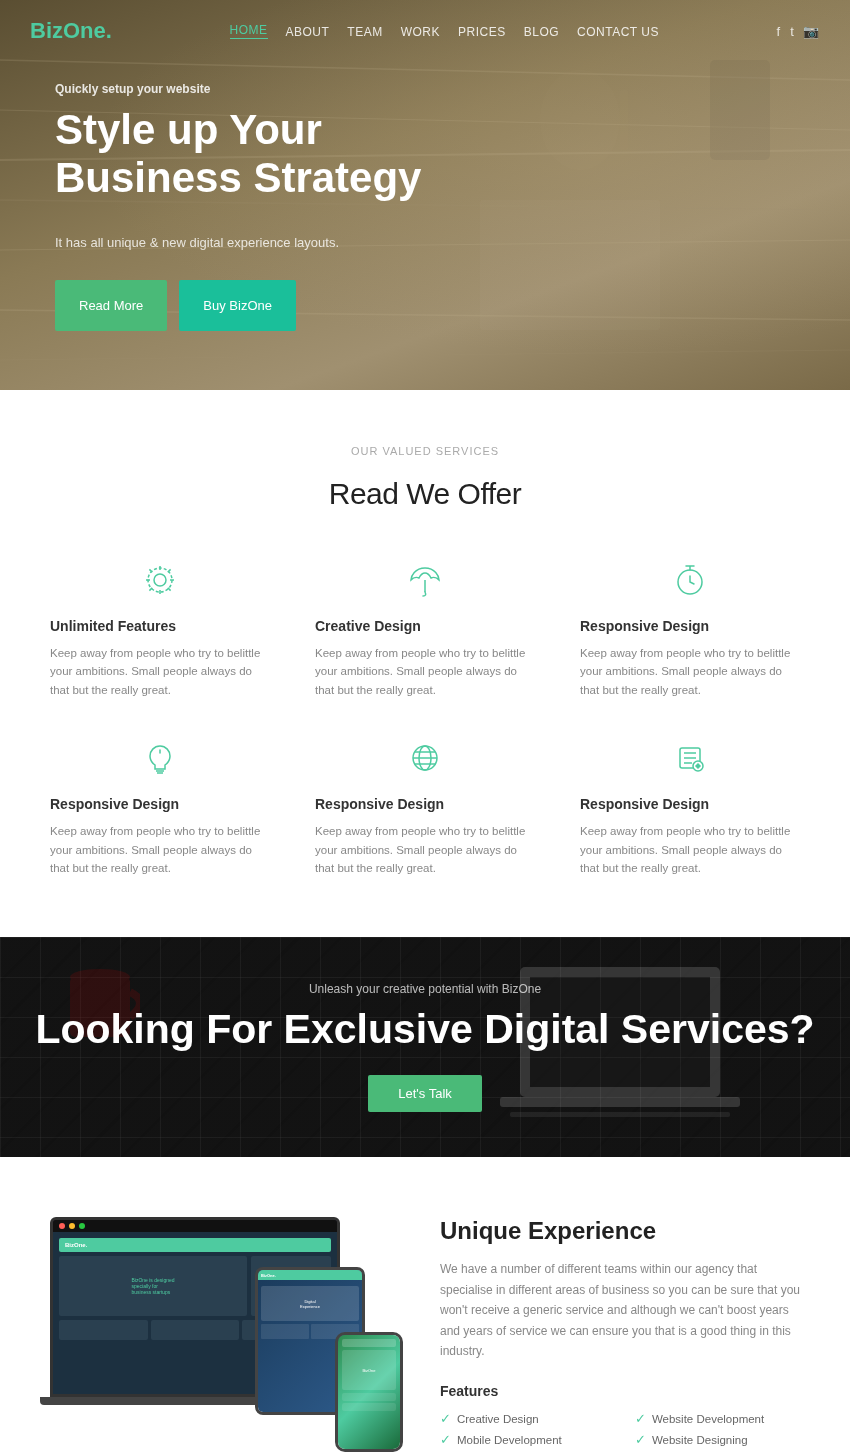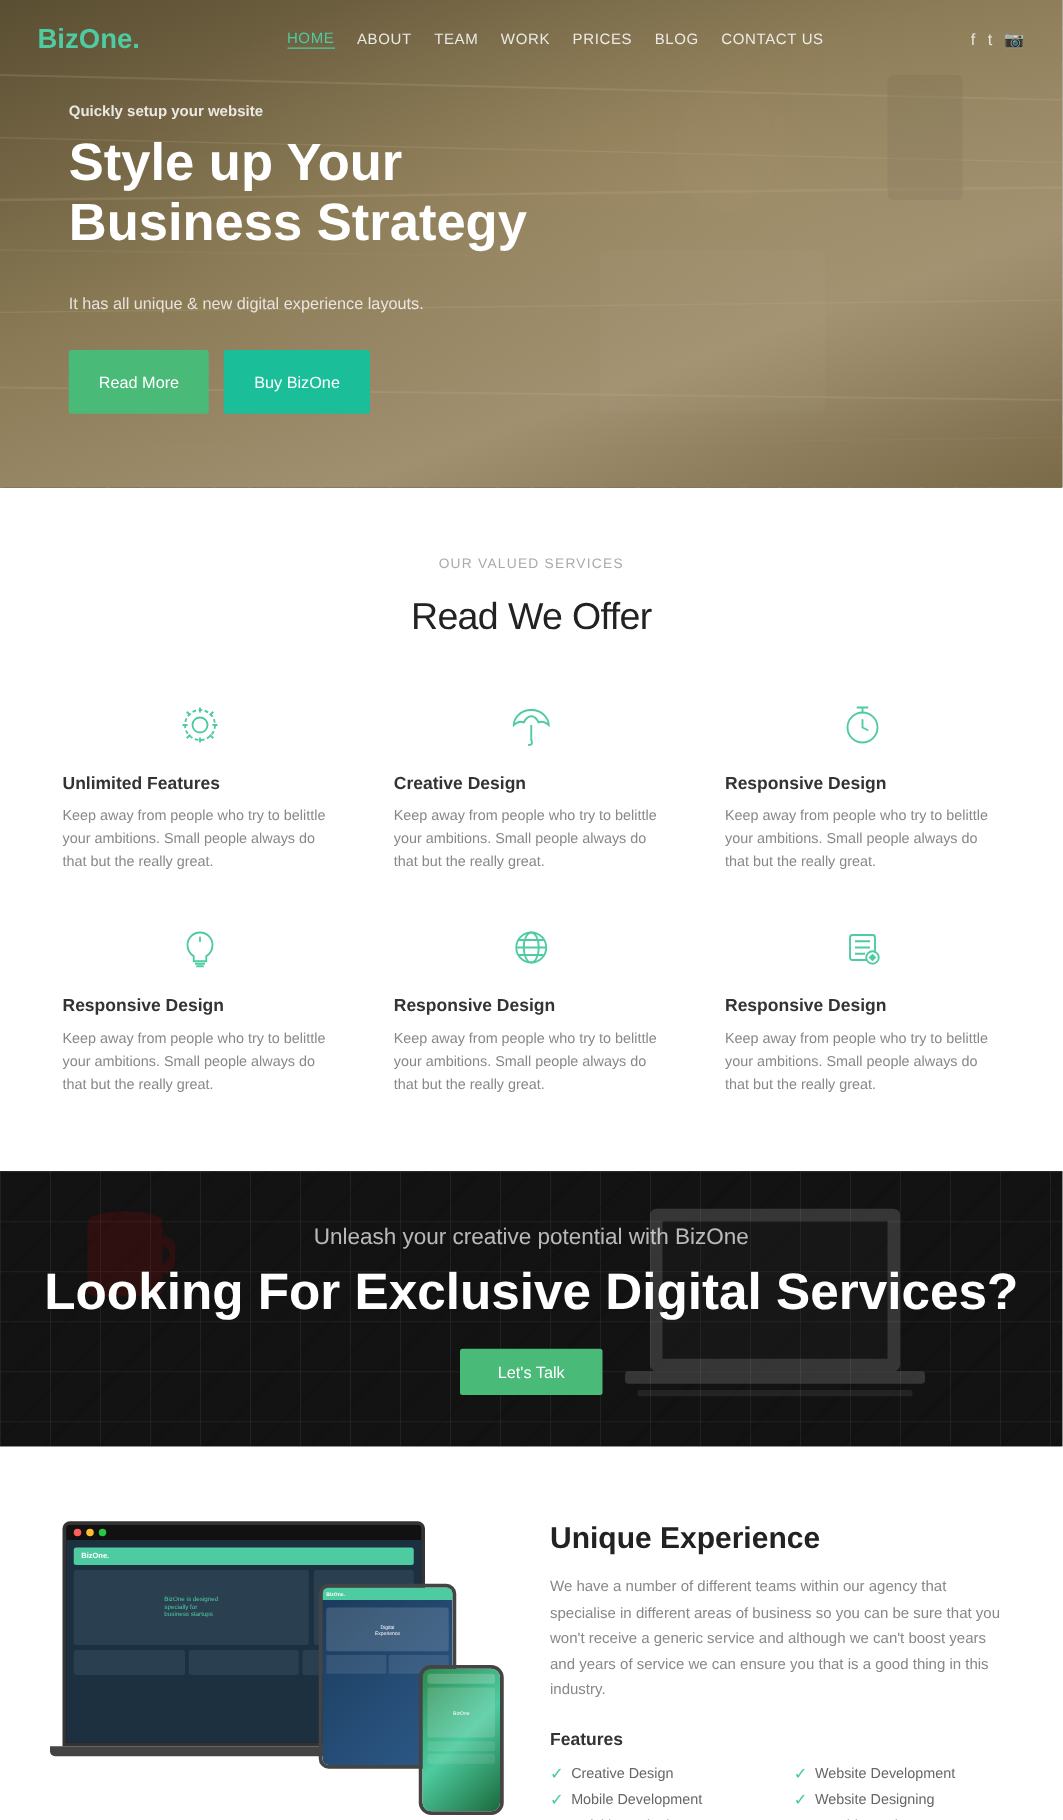--- a/index.html
+++ b/index.html
@@ -26,21 +26,21 @@
         linear-gradient(160deg, #5a4e32 0%, #8a7a55 40%, #a09070 70%, #7a6a48 100%);
       z-index: 0;
     }
     nav {
       position: relative; z-index: 10;
       display: flex; align-items: center; justify-content: space-between;
       padding: 18px 30px 0 30px;
     }
     .logo { color: #fff; font-size: 22px; font-weight: bold; letter-spacing: 0; }
     .logo span { color: #4ecba0; }
-    .nav-links { display: flex; align-items: center; gap: 18px; }
+    .nav-links { display: flex; align-items: flex-end; gap: 18px; }
     .nav-links a {
       color: rgba(255,255,255,0.85); text-decoration: none;
       font-size: 12px; letter-spacing: 0.5px; text-transform: uppercase;
     }
     .nav-links a.active { color: #4ecba0; border-bottom: 1px solid #4ecba0; padding-bottom: 1px; }
     .nav-social { display: flex; gap: 10px; }
     .nav-social span { color: rgba(255,255,255,0.8); font-size: 13px; cursor: pointer; }
 
     .hero-content {
       position: relative; z-index: 10;
@@ -87,21 +87,21 @@
 
     
     .cta-banner {
       position: relative;
       width: 850px; height: 220px;
       background: linear-gradient(rgba(20,20,20,0.65), rgba(20,20,20,0.65)),
         repeating-linear-gradient(135deg, #1a1a1a 0px, #1a1a1a 3px, #2a2a2a 3px, #2a2a2a 30px);
       display: flex; flex-direction: column;
       align-items: center; justify-content: center; text-align: center;
     }
-    .cta-sub { color: rgba(255,255,255,0.7); font-size: 18px; margin-bottom: 10px; }
+    .cta-sub { color: rgba(255,255,255,0.7); font-size: 12px; margin-bottom: 10px; }
     .cta-title { color: #fff; font-size: 41px; font-weight: bold; margin-bottom: 22px; }
     .btn-cta {
       background: #4aba78; color: #fff; border: none;
       padding: 11px 30px; font-size: 13px; cursor: pointer; border-radius: 2px;
     }
 
     
     .unique-section {
       background: #fff; padding: 60px 40px;
       display: flex; gap: 40px; align-items: flex-start;

